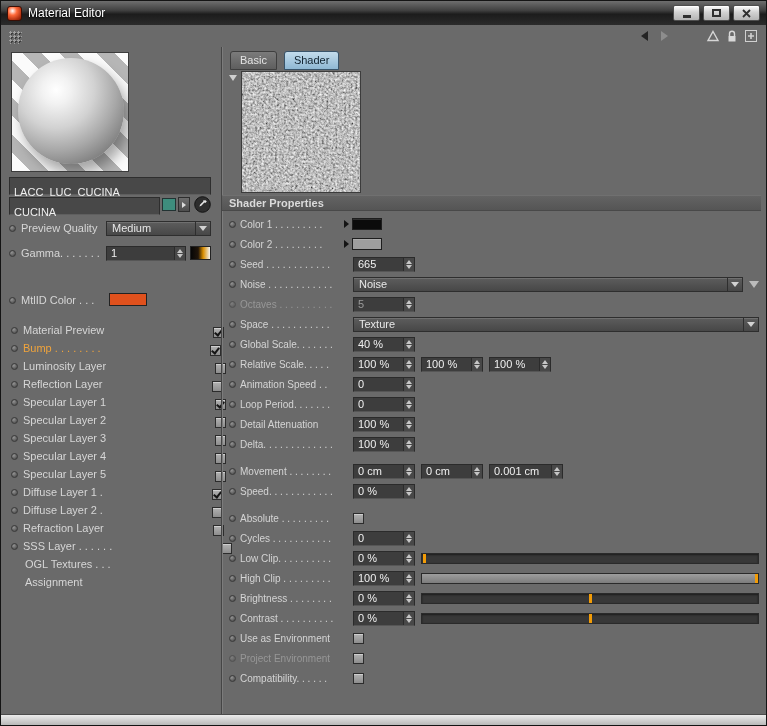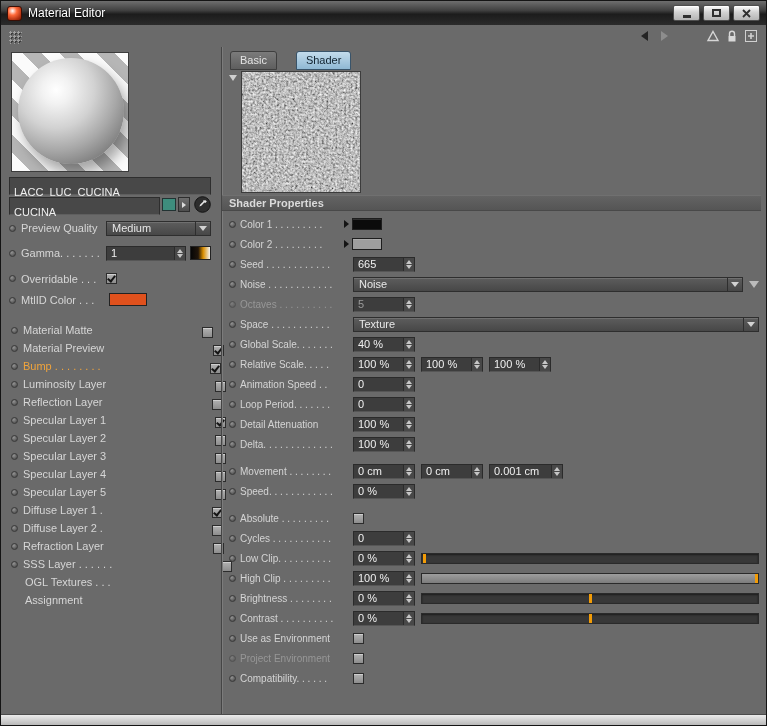--- a/index.html
+++ b/index.html
@@ -65,21 +65,21 @@
   .channel-row{position:relative;height:18px;display:flex;align-items:center;padding-left:2px;}
   .channel-row .akey{margin-right:5px;}
   .ch-label{font-size:11px;color:#d6d6d6;white-space:nowrap;}
   .ch-label.hl{color:#f0a43c;}
   .ch-cb{position:absolute;left:109px;top:2px;}
   .link-row{height:18px;display:flex;align-items:center;padding-left:16px;}
   
   .vsep{position:absolute;left:220px;top:22px;bottom:0;width:2px;
     background:linear-gradient(90deg,#454545 0 1px,#7c7c7c 1px 2px);}
   
-  .tabs{position:absolute;left:229px;top:26px;display:flex;gap:19px;}
+  .tabs{position:absolute;left:229px;top:26px;display:flex;gap:7px;}
   .tab{font-size:11px;color:#e4e4e4;padding:2px 9px 3px 9px;border:1px solid #3e3e3e;
     border-radius:3px 3px 0 0;background:linear-gradient(#7b7b7b,#5e5e5e);}
   .tab.active{background:linear-gradient(#c3dcec,#8fb8d4);color:#10222f;border-color:#39546a;}
   .expand-tri{position:absolute;left:228px;top:50px;width:0;height:0;
     border-left:4px solid transparent;border-right:4px solid transparent;border-top:6px solid #cfcfcf;}
   .noise-preview{position:absolute;left:240px;top:46px;width:120px;height:122px;border:1px solid #3c3c3c;}
   .section-header{position:absolute;left:221px;top:170px;width:539px;height:16px;
     background:linear-gradient(#636363,#555555);border-top:1px solid #707070;border-bottom:1px solid #494949;
     color:#dadada;font-size:11px;font-weight:bold;line-height:15px;padding-left:7px;}
   #prop-rows{position:absolute;left:221px;top:189px;width:539px;}
@@ -206,38 +206,28 @@
       <div class="spinner ctrl gamma-sp">
         <span>1</span>
         <span class="spin">
             <span class="tri-up"></span>
             <span class="tri-dn-s"></span>
           </span>
       </div>
       <span class="gswatch"></span>
     </div>
 
-    <div class="lrow r-ovr">
-      <span class="akey"></span>
-      <span class="l-label">Overridable . . .</span>
-      <span class="cb ctrl ovr-cb checked"></span>
-    </div>
 
     <div class="lrow r-mtl">
       <span class="akey"></span>
       <span class="l-label">MtlID Color . . .</span>
       <span class="mswatch" style="background: rgb(224, 81, 29);"></span>
     </div>
 
     <div id="channel-list">
-        <div class="channel-row">
-          <span class="akey"></span>
-          <span class="ch-label">Material Matte</span>
-          <span class="cb ch-cb"></span>
-        </div>
         <div class="channel-row">
           <span class="akey"></span>
           <span class="ch-label">Material Preview</span>
           <span class="cb checked ch-cb"></span>
         </div>
         <div class="channel-row">
           <span class="akey"></span>
           <span class="ch-label hl">Bump . . . . . . . .</span>
           <span class="cb checked ch-cb"></span>
         </div>

